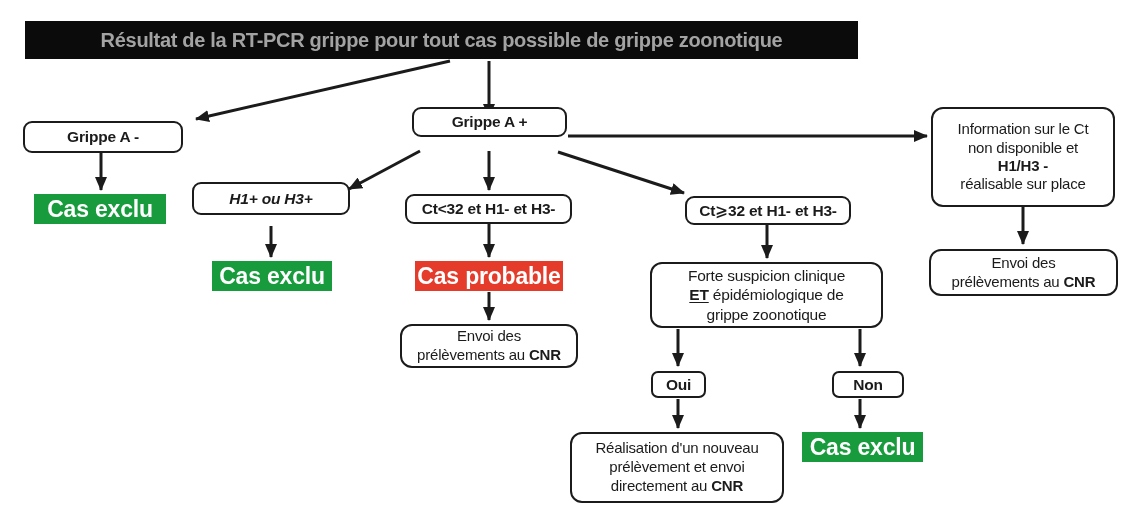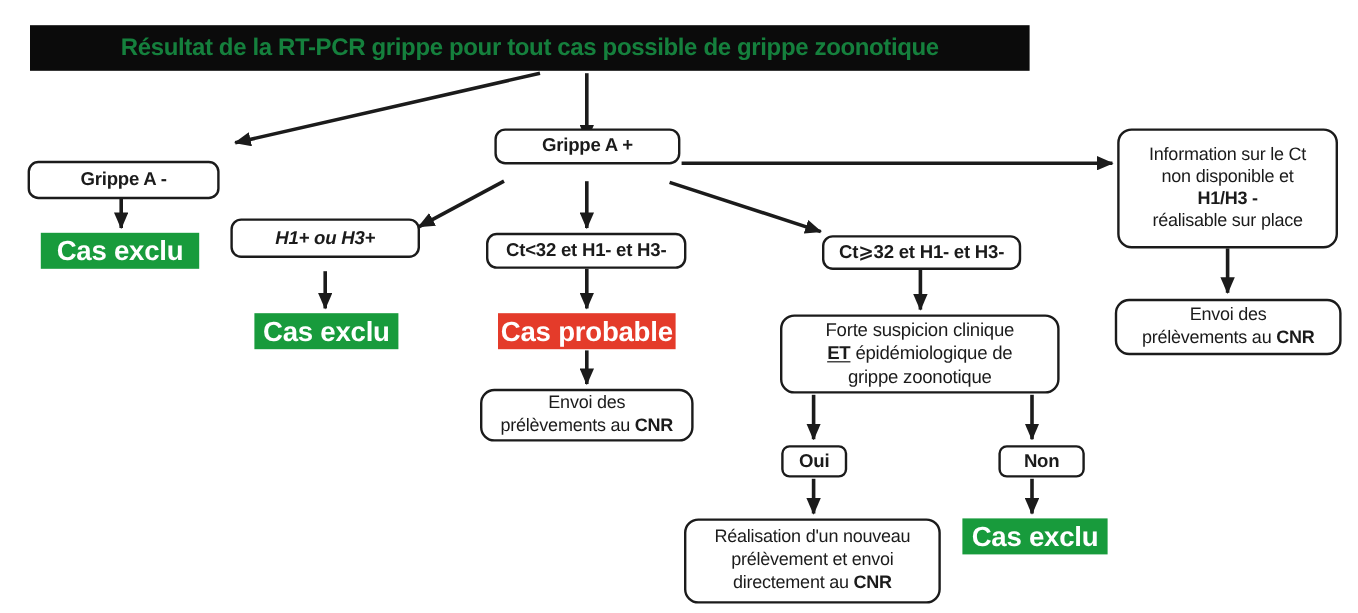--- a/index.html
+++ b/index.html
@@ -3,21 +3,21 @@
 <meta charset="utf-8">
 <style>
   html,body{margin:0;padding:0;background:#ffffff;}
   .stage{
     position:relative;width:1132px;height:511px;background:#ffffff;
     font-family:"Liberation Sans","DejaVu Sans",sans-serif;color:#1b1b1b;overflow:hidden;
   }
   .arrows{position:absolute;left:0;top:0;z-index:1;}
   .arrows line{stroke:#1b1b1b;stroke-width:3;}
   .banner{
-    position:absolute;z-index:2;background:#0b0b0b;color:#15803d;
+    position:absolute;z-index:2;background:#0b0b0b;color:#a3a3a3;
     display:flex;align-items:center;justify-content:center;text-align:center;
     font-weight:bold;font-size:20px;letter-spacing:-0.3px;box-sizing:border-box;
   }
   .box{
     position:absolute;z-index:2;background:#ffffff;border:2.5px solid #1b1b1b;
     display:flex;align-items:center;justify-content:center;text-align:center;
     box-sizing:border-box;color:#1b1b1b;
   }
   .cond{font-weight:bold;font-size:15.5px;letter-spacing:-0.2px;border-radius:9px;}
   .small{border-radius:7px;font-size:15.5px;}
@@ -57,21 +57,21 @@
     <line x1="860" y1="329" x2="860" y2="366" marker-end="url(#ah)"></line>
     <line x1="678" y1="399" x2="678" y2="428" marker-end="url(#ah)"></line>
     <line x1="860" y1="399" x2="860" y2="428" marker-end="url(#ah)"></line>
     <line x1="1023" y1="207" x2="1023" y2="244" marker-end="url(#ah)"></line>
   </svg>
 
   <div class="banner" style="left:25px;top:21px;width:833px;height:38px;">
     <span>Résultat de la RT-PCR grippe pour tout cas possible de grippe zoonotique</span>
   </div>
 
-  <div class="box cond" style="left:23px;top:121px;width:160px;height:32px;margin-top:13px;">
+  <div class="box cond" style="left:23px;top:121px;width:160px;height:32px;">
     <span>Grippe A -</span>
   </div>
 
   <div class="status green" style="left: 34px; top: 194px; width: 132px; height: 30px; background: rgb(24, 155, 60);">
     <span>Cas exclu</span>
   </div>
 
   <div class="box cond" style="left:412px;top:107px;width:155px;height:30px;">
     <span>Grippe A +</span>
   </div>

